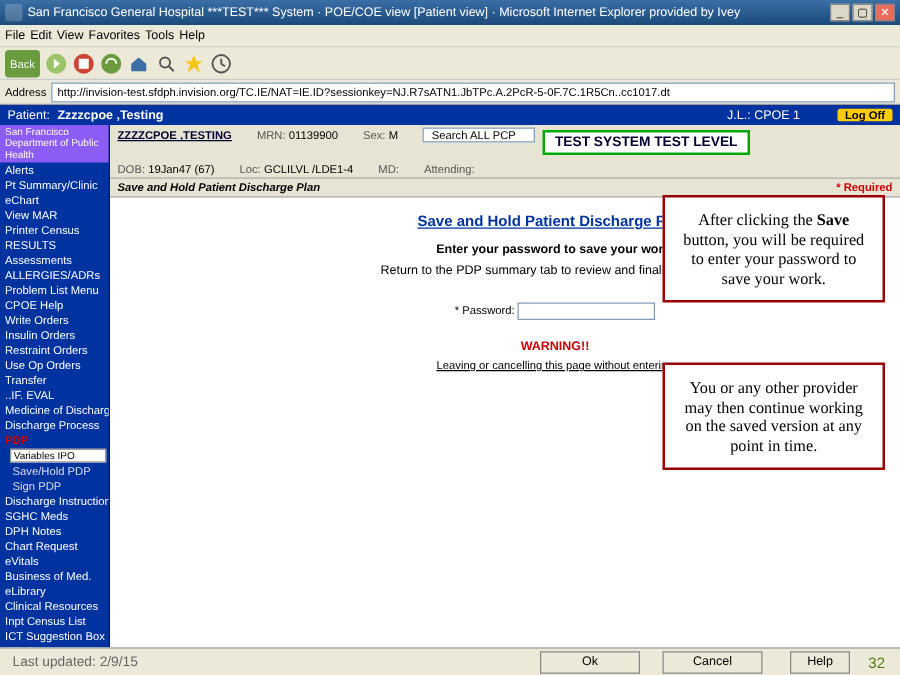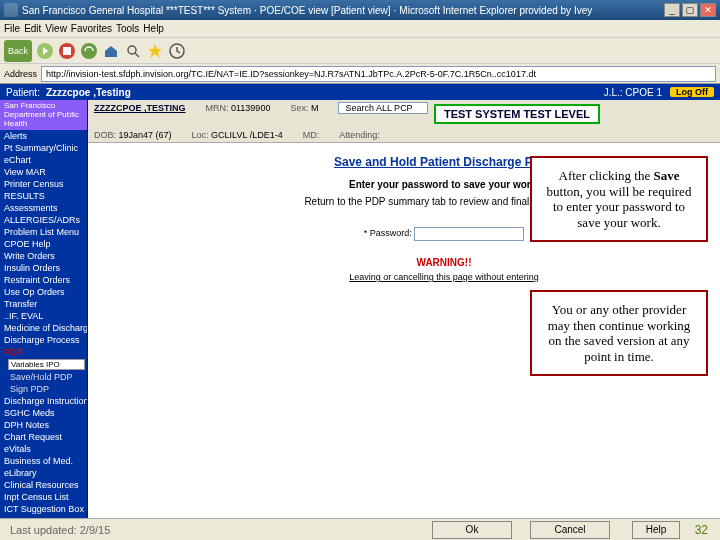--- a/index.html
+++ b/index.html
@@ -18,21 +18,21 @@
   .tb-ico { width: 18px; height: 18px; display: inline-block; }
 
   .addrbar { height: 20px; background: #ece9d8; display: flex; align-items: center; padding: 0 4px; gap: 4px; border-bottom: 1px solid #999; font-size: 9px; }
   .addrbar input { flex: 1; height: 16px; font-size: 9px; border: 1px solid #7f9db9; padding: 0 4px; background: #fff; }
 
   .app { position: relative; height: calc(540px - 20px - 18px - 26px - 20px - 22px); background: #0033a0; }
 
   .app-header { height: 16px; background: #0033a0; color: #fff; display: flex; align-items: center; padding: 0 6px; gap: 6px; font-size: 10px; }
   .app-header .patient-name { font-weight: bold; }
   .app-header .right { margin-left: auto; display: flex; gap: 8px; align-items: center; }
-  .logoff { background: #ffcc00; color: #000; padding: 0 6px; border-radius: 2px; font-weight: bold; font-size: 9px; }
+  .logoff { background: #ffcc00; color: #000; padding: 0 6px; border-radius: 2px; font-weight: bold; font-size: 9px; margin-left: 22px; }
 
   .app-body { display: flex; height: calc(100% - 16px); }
 
   .sidebar { width: 88px; background: #0033a0; color: #fff; font-size: 9px; overflow: hidden; border-right: 1px solid #001a66; }
   .sidebar .brand { padding: 2px 4px; background: #8b5cf6; font-size: 8px; line-height: 1.1; }
   .sidebar ul { list-style: none; }
   .sidebar li { padding: 1px 4px; cursor: pointer; white-space: nowrap; overflow: hidden; }
   .sidebar li.active-pdp { color: #cc0000; font-weight: bold; }
   .sidebar li.sub { padding-left: 10px; color: #dde; }
   .sidebar li.sub.white { background: #fff; color: #000; border: 1px solid #999; font-size: 8px; margin: 1px 2px 1px 8px; padding: 0 2px; }
@@ -188,20 +188,24 @@
         <span class="input-box">Search ALL PCP</span>
         <span class="field">Important Pt Locations:</span>
         <span style="flex-basis:100%"></span>
         <span class="field"><span class="lbl">DOB:</span> <span>19Jan47 (67)</span></span>
         <span class="field"><span class="lbl">Loc:</span> <span>GCLILVL  /LDE1-4</span></span>
         <span class="field"><span class="lbl"> MD:</span> <span> </span></span>
         <span class="field"><span class="lbl">Attending:</span></span>
         <div class="test-banner">TEST SYSTEM TEST LEVEL</div>
       </div>
 
+      <div class="doc-title-bar">
+        <span>Save and Hold Patient Discharge Plan</span>
+        <span class="req">* Required</span>
+      </div>
 
       <div class="content">
         <div class="title">Save and Hold Patient Discharge Plan:</div>
         <div class="line-a">Enter your password to save your work.</div>
         <div class="line-b">Return to the PDP summary tab to review and finalize the PDP.</div>
         <div class="pwrow">
           <span>* Password:</span>
           <input type="password" style="">
         </div>
         <div class="warn">WARNING!!</div>

